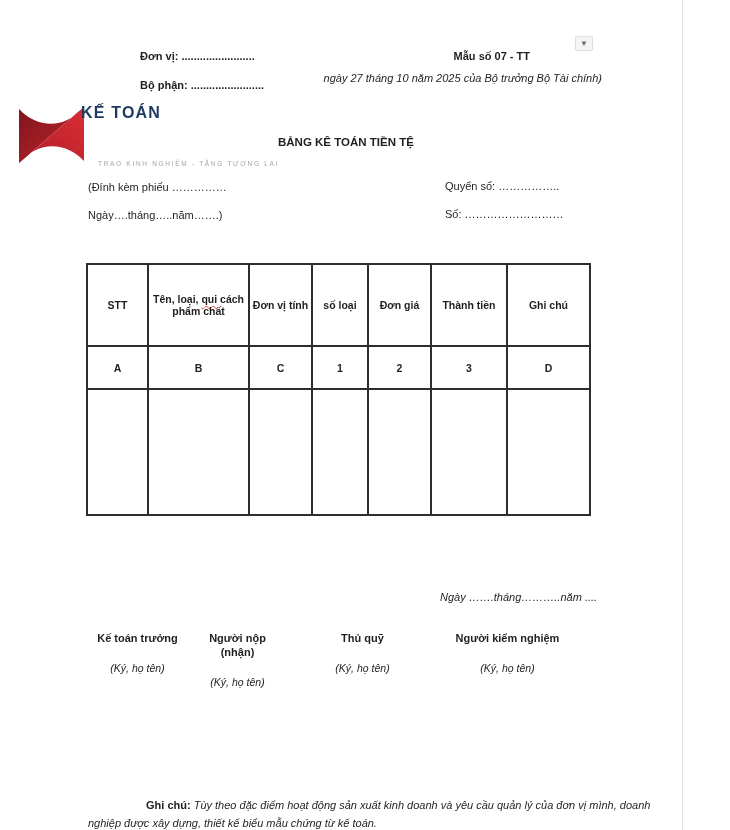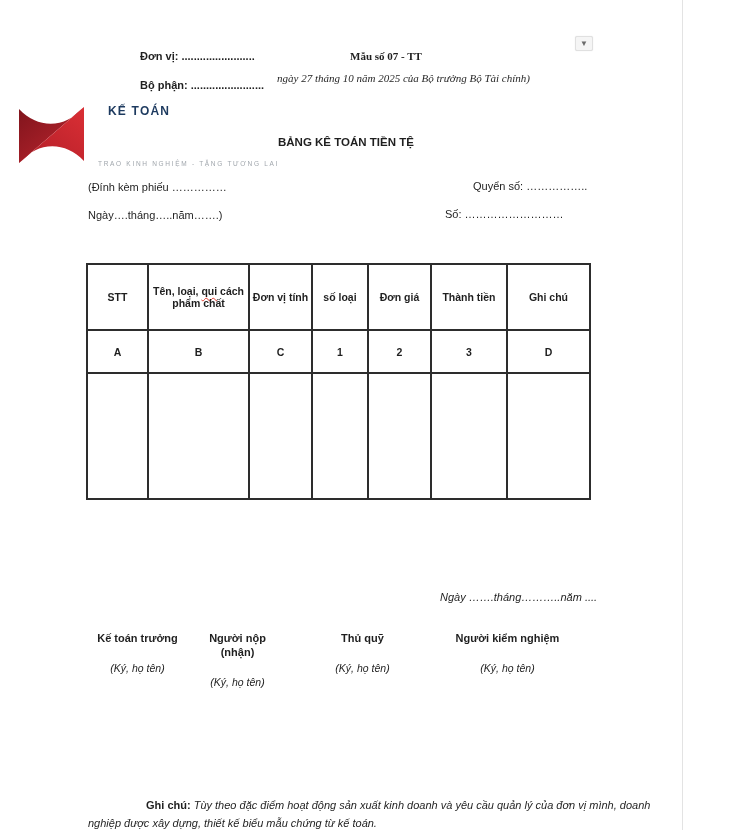--- a/index.html
+++ b/index.html
@@ -3,35 +3,35 @@
 <meta charset="utf-8">
 <style>
   * { margin:0; padding:0; box-sizing:border-box; }
   html,body { background:#fff; }
   body { font-family:"Liberation Sans", sans-serif; color:#1f1f1f; }
   .canvas { position:relative; width:730px; height:830px; background:#ffffff; overflow:hidden; }
   .abs { position:absolute; }
   .b { font-weight:bold; }
   .i { font-style:italic; }
   .txt { font-size:11px; line-height:14px; white-space:nowrap; }
-  .center { text-align:left;font-family:Liberation Serif, serif; }
+  .center { text-align:right; }
 
   
   .page-edge { left:682px; top:0; width:1px; height:830px; background:#e3e3e3; }
 
   
   .dd-btn { left:575px; top:36px; width:18px; height:15px; background:#f5f5f5;
             border:1px solid #e0e0e0; border-radius:2px; display:flex;
             align-items:center; justify-content:center; cursor:pointer;
             box-shadow:0 0 1px rgba(0,0,0,.15); }
   .dd-btn .caret { font-size:8px; color:#6b6b6b; line-height:1; }
 
   
   .logo-mark { left:16px; top:103px; width:71px; height:64px; }
-  .brand-top { left:108px; top:104px; font-size:12px; font-weight:bold; color:#1d3a5f; letter-spacing:1.2px; }
+  .brand-top { left:81px; top:104px; font-size:16px; font-weight:bold; color:#1d3a5f; letter-spacing:1.2px; }
   .brand-name { left:95px; top:110px; font-family:"Liberation Serif", serif; font-size:40px;
                 color:#17375e; line-height:46px; }
   .brand-name sup { font-size:12px; color:#4a627e; vertical-align:18px; margin-left:2px; }
   .brand-tag { left:98px; top:160px; font-size:6.5px; color:#a0a6ac; letter-spacing:1.7px; }
 
   
   table.main { border-collapse:collapse; table-layout:fixed; width:503px; }
   table.main td { border:2px solid #2d2d2d; text-align:center; vertical-align:middle;
                   font-size:10.5px; padding:2px; overflow:hidden; }
   .misspelled { text-decoration:underline wavy #e23b2e; text-decoration-thickness:1px; text-underline-offset:2px; }
@@ -72,35 +72,35 @@
     <path d="M3,6 C22,26 49,26 68,4 L3,60 Z" fill="url(#gDark)"></path>
     <path d="M68,4 L68,58 C49,38 22,38 3,60 Z" fill="url(#gLight)"></path>
   </svg>
   <div class="abs brand-top">KẾ TOÁN</div>
   <div class="abs brand-tag">TRAO KINH NGHIỆM - TẶNG TƯƠNG LAI</div>
 
   <div class="abs txt b" style="left:278px; top:135px; font-size:11.5px;">BẢNG KÊ TOÁN TIỀN TỆ</div>
 
   <div class="abs txt" style="left:88px; top:180px;">(Đính kèm phiếu ……………</div>
   <div class="abs txt" style="left:88px; top:208px;">Ngày….tháng…..năm…….)</div>
-  <div class="abs txt" style="left:445px; top:179px;margin-left:28px;">Quyển số: ……………..</div>
+  <div class="abs txt" style="left:445px; top:179px;">Quyển số: ……………..</div>
   <div class="abs txt" style="left:445px; top:207px;">Số: ………………………</div>
 
   <table class="abs main" style="left:86px; top:263px;">
     <colgroup>
       <col style="width:61px">
         <col style="width:101px">
         <col style="width:63px">
       <col style="width:56px">
         <col style="width:63px">
         <col style="width:76px">
         <col style="width:83px">
     </colgroup>
     <tbody>
-        <tr style="height:66px">
+        <tr style="height:82px">
       <td class="b">STT</td>
       <td class="b" style="white-space:normal"><span>Tên, loại, </span><span class="misspelled">qui</span><span> cách phẩm chất</span></td>
       <td class="b">Đơn vị tính</td>
       <td class="b">số loại</td>
       <td class="b">Đơn giá</td>
       <td class="b">Thành tiền</td>
       <td class="b">Ghi chú</td>
     </tr>
     <tr style="height:43px">
       <td class="b">A</td>

